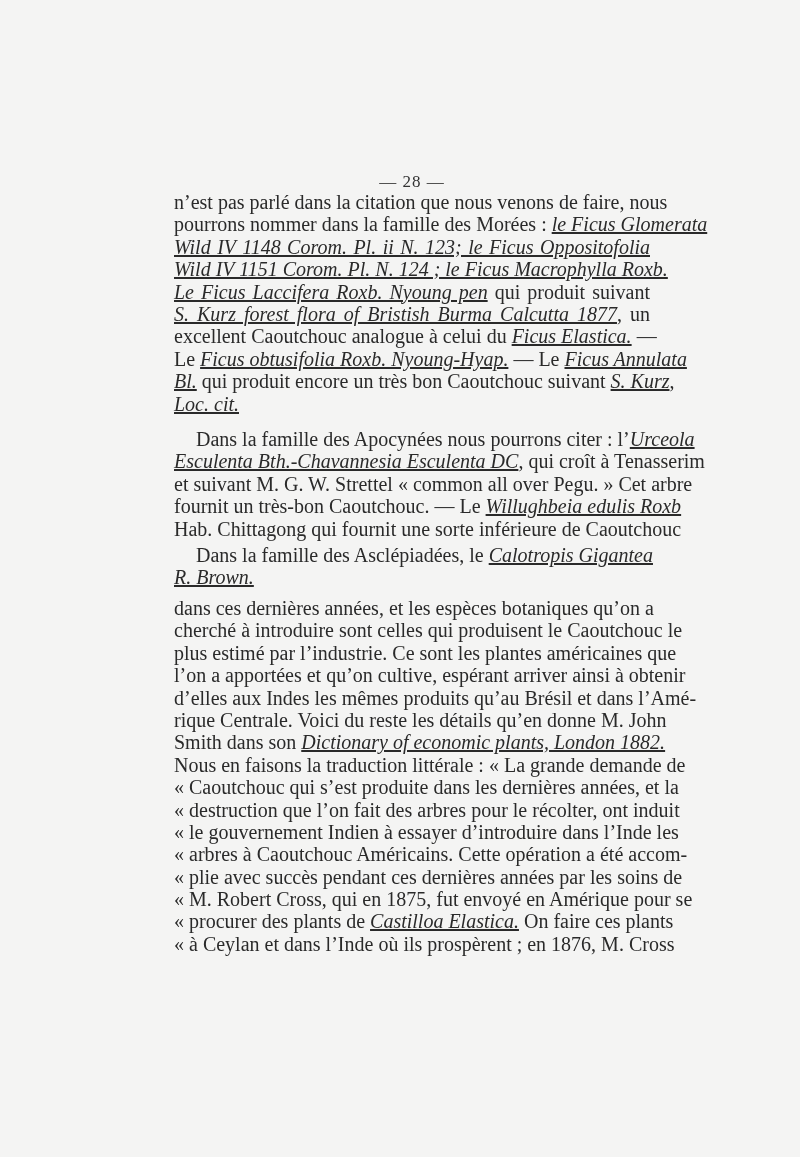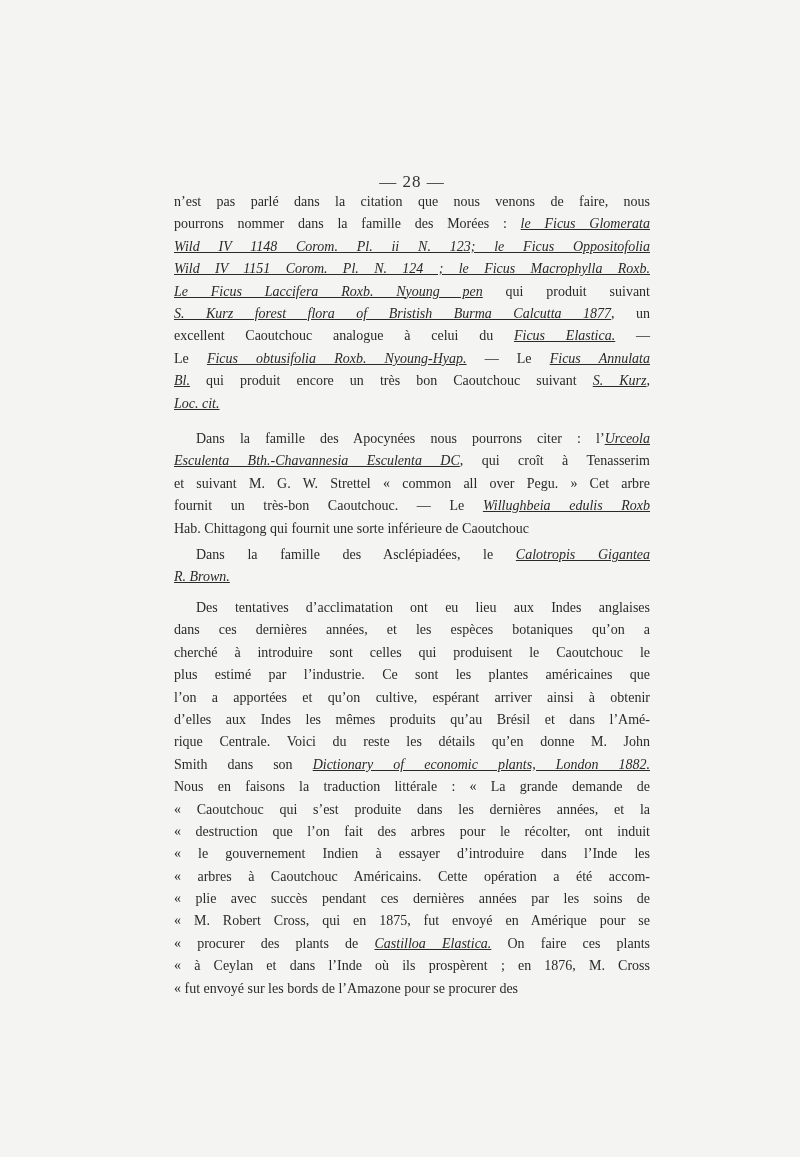--- a/index.html
+++ b/index.html
@@ -24,21 +24,21 @@
       font-size: 17px;
       letter-spacing: 1px;
       color: #333;
       padding-left: 10px;
       box-sizing: border-box;
     }
     .text-block {
       position: absolute;
       left: 174px;
       width: 476px;
-      font-size: 14px;
+      font-size: 20px;
       line-height: 22.4px;
       text-align: justify;
     }
     .line {
       display: block;
       height: 22.4px;
       white-space: nowrap;
       text-align: justify;
       text-align-last: justify;
       overflow: visible;
@@ -79,32 +79,30 @@
       <span class="line"><span class="seg it">Esculenta Bth.-Chavannesia Esculenta DC</span><span class="seg">, qui croît à Tenasserim</span></span>
       <span class="line"><span class="seg">et suivant M. G. W. Strettel « common all over Pegu. » Cet arbre</span></span>
       <span class="line"><span class="seg">fournit un très-bon Caoutchouc. — Le </span><span class="seg it">Willughbeia edulis Roxb</span></span>
       <span class="line last"><span class="seg">Hab. Chittagong qui fournit une sorte inférieure de Caoutchouc</span></span>
     </div>
   <div class="text-block p3" style="top: 544px;">
       <span class="line indent"><span class="seg">Dans la famille des Asclépiadées, le </span><span class="seg it">Calotropis Gigantea</span></span>
       <span class="line last"><span class="seg it">R. Brown.</span></span>
     </div>
   <div class="text-block p4" style="top: 597px;">
-      <span class="line indent"><span class="seg">Des tentatives d’acclimatation ont eu lieu aux Indes anglaises</span></span>
       <span class="line"><span class="seg">dans ces dernières années, et les espèces botaniques qu’on a</span></span>
       <span class="line"><span class="seg">cherché à introduire sont celles qui produisent le Caoutchouc le</span></span>
       <span class="line"><span class="seg">plus estimé par l’industrie. Ce sont les plantes américaines que</span></span>
       <span class="line"><span class="seg">l’on a apportées et qu’on cultive, espérant arriver ainsi à obtenir</span></span>
       <span class="line"><span class="seg">d’elles aux Indes les mêmes produits qu’au Brésil et dans l’Amé-</span></span>
       <span class="line"><span class="seg">rique Centrale. Voici du reste les détails qu’en donne M. John</span></span>
       <span class="line"><span class="seg">Smith dans son </span><span class="seg it">Dictionary of economic plants, London 1882.</span></span>
       <span class="line"><span class="seg">Nous en faisons la traduction littérale : « La grande demande de</span></span>
       <span class="line"><span class="seg">« Caoutchouc qui s’est produite dans les dernières années, et la</span></span>
       <span class="line"><span class="seg">« destruction que l’on fait des arbres pour le récolter, ont induit</span></span>
       <span class="line"><span class="seg">« le gouvernement Indien à essayer d’introduire dans l’Inde les</span></span>
       <span class="line"><span class="seg">« arbres à Caoutchouc Américains. Cette opération a été accom-</span></span>
       <span class="line"><span class="seg">« plie avec succès pendant ces dernières années par les soins de</span></span>
       <span class="line"><span class="seg">« M. Robert Cross, qui en 1875, fut envoyé en Amérique pour se</span></span>
       <span class="line"><span class="seg">« procurer des plants de </span><span class="seg it">Castilloa Elastica.</span><span class="seg"> On faire ces plants</span></span>
       <span class="line"><span class="seg">« à Ceylan et dans l’Inde où ils prospèrent ; en 1876, M. Cross</span></span>
-      <span class="line last"><span class="seg">« fut envoyé sur les bords de l’Amazone pour se procurer des</span></span>
     </div>
 </div>
 
 </body></html>

